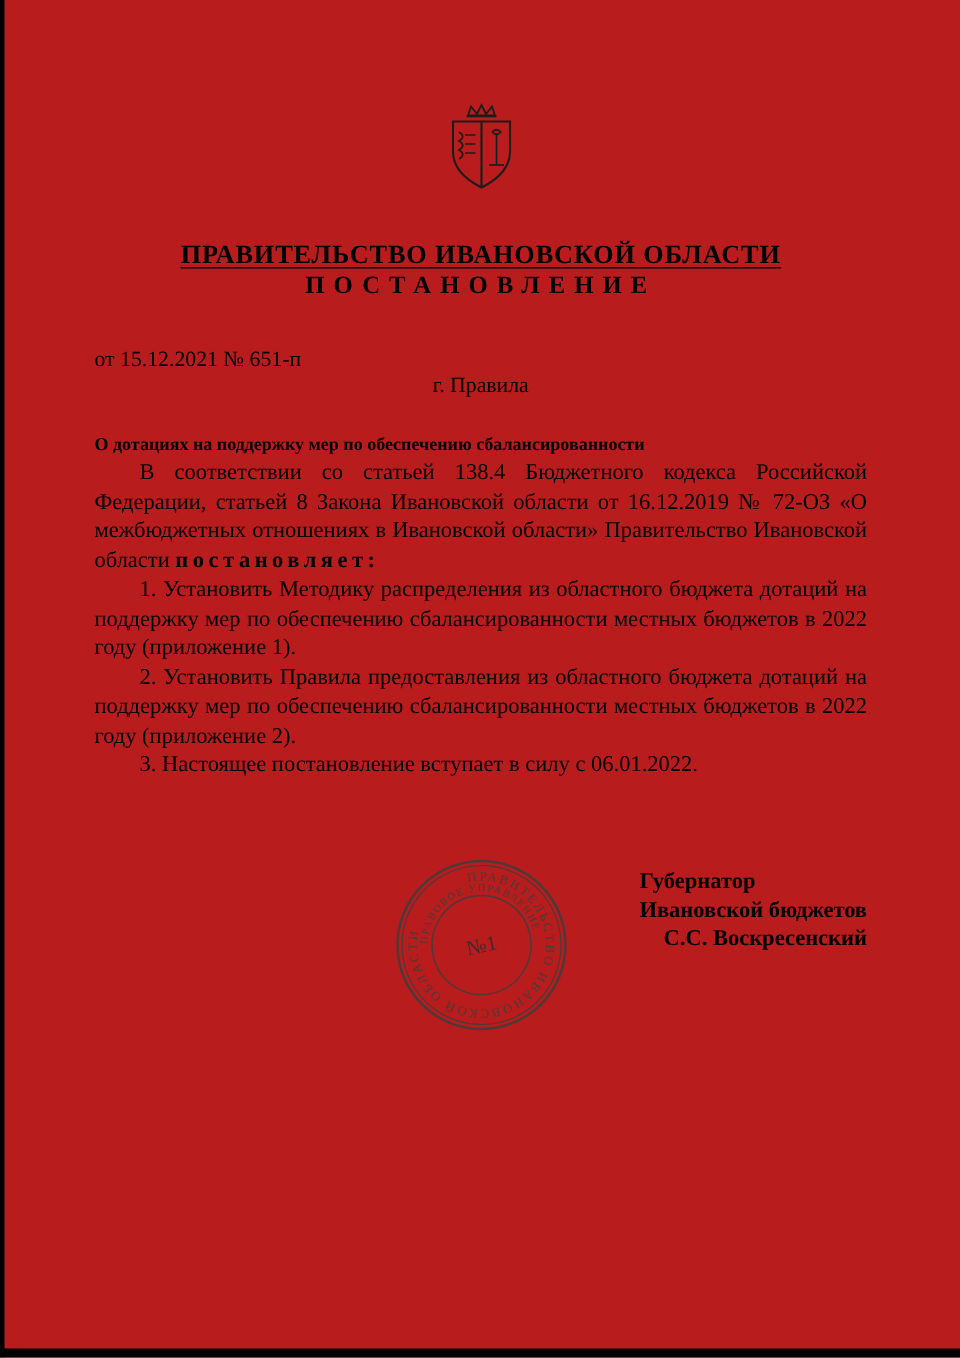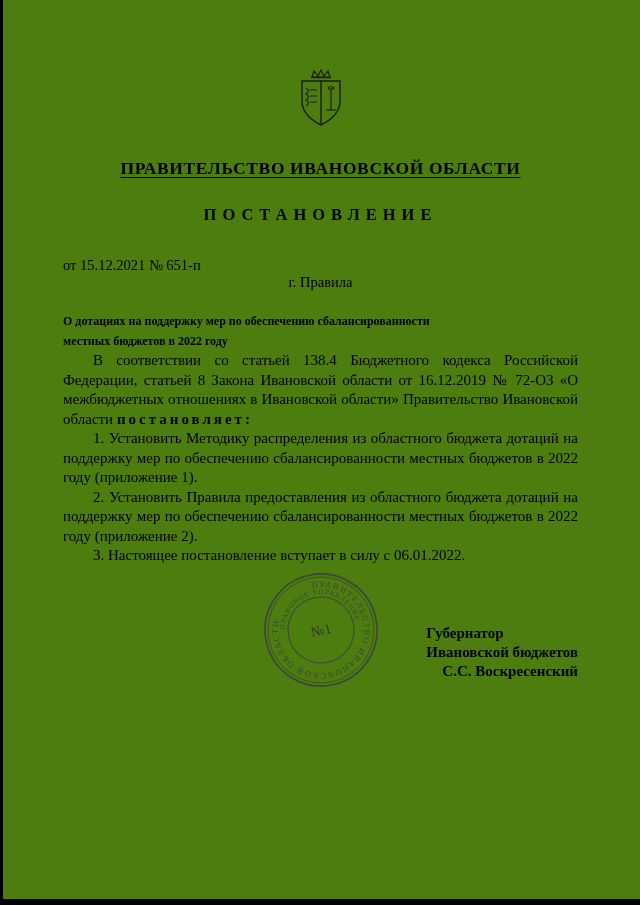--- a/index.html
+++ b/index.html
@@ -1,41 +1,40 @@
 <!DOCTYPE html>
 <html><head>
 <meta charset="utf-8">
 <style>
   html,body{margin:0;padding:0;background:#888;}
   .page{
     position:relative;
     width:640px;height:905px;
     margin:0 auto;
-    background:#4d7c0f;
+    background:#b91c1c;
     border-left:3px solid #000;
     border-bottom:6px solid #000;
     box-sizing:border-box;
     font-family:"Liberation Serif", serif;
     color:#000;
     overflow:hidden;
   }
   .content{padding:0 62px 0 60px;}
   .emblem-wrap{text-align:center;padding-top:68px;}
   .emblem-wrap svg{display:inline-block;}
   .org-name{
     margin-top:26px;
     text-align:center;
     font-weight:bold;
     font-size:17.5px;
     letter-spacing:0.6px;
     text-decoration:underline;
     text-underline-offset:3px;
   }
   .doc-type{
-    margin-top:26px;
     text-align:center;
     font-weight:bold;
     font-size:16.5px;
     letter-spacing:6px;
   }
   .date-line{
     margin-top:32px;
     text-align:left;
     font-size:14.5px;
     line-height:17px;
@@ -115,21 +114,20 @@
 
     <div class="org-name">ПРАВИТЕЛЬСТВО ИВАНОВСКОЙ ОБЛАСТИ</div>
 
     <div class="doc-type">ПОСТАНОВЛЕНИЕ</div>
 
     <div class="date-line">от 15.12.2021 № 651-п</div>
     <div class="city-line">г. Правила</div>
 
     <div class="subject">
       <div>О дотациях на поддержку мер по обеспечению сбалансированности</div>
-      <div>местных бюджетов в 2022 году</div>
     </div>
 
     <div class="body-text">
       <p><span>В соответствии со статьей 138.4 Бюджетного кодекса Российской Федерации, статьей 8 Закона Ивановской области от 16.12.2019 № 72-ОЗ «О межбюджетных отношениях в Ивановской области» Правительство Ивановской области </span><span class="postanovlyaet">постановляет:</span></p>
       <p>1. Установить Методику распределения из областного бюджета дотаций на поддержку мер по обеспечению сбалансированности местных бюджетов в 2022 году (приложение 1).</p>
       <p>2. Установить Правила предоставления из областного бюджета дотаций на поддержку мер по обеспечению сбалансированности местных бюджетов в 2022 году (приложение 2).</p>
       <p>3. Настоящее постановление вступает в силу с 06.01.2022.</p>
     </div>
 
     <div class="signature">

